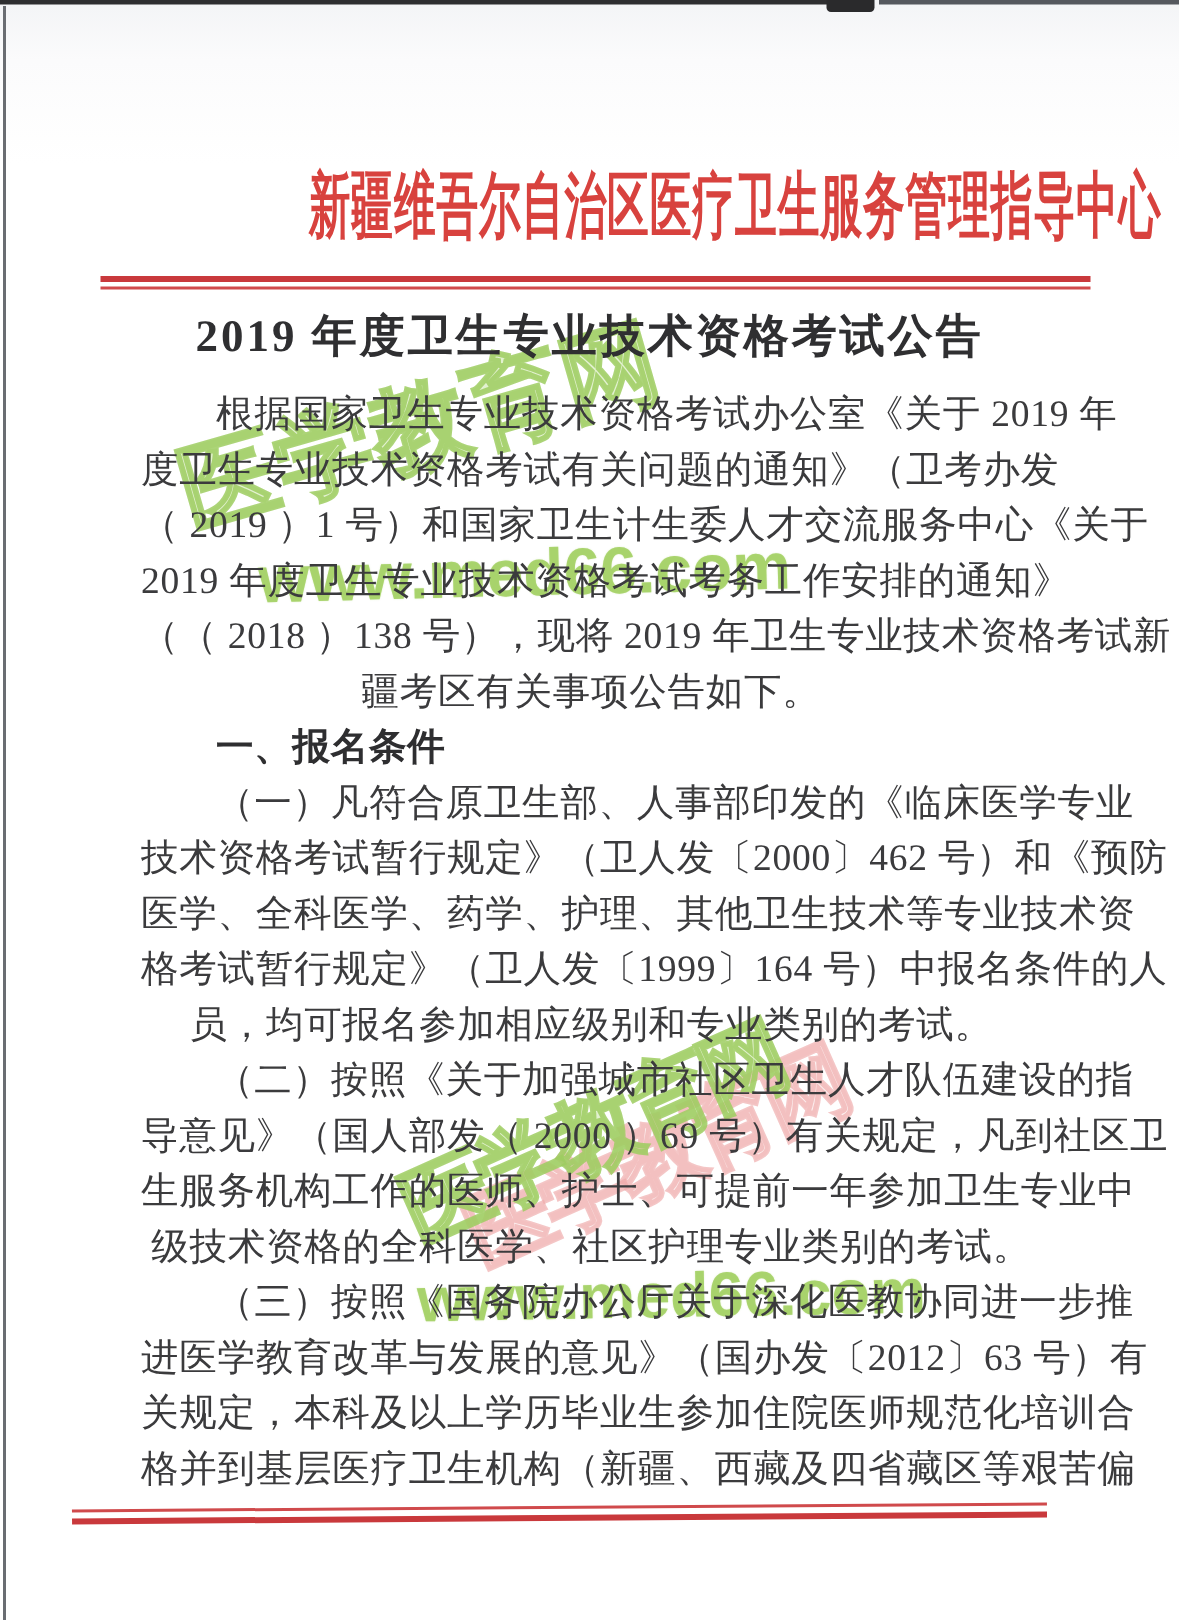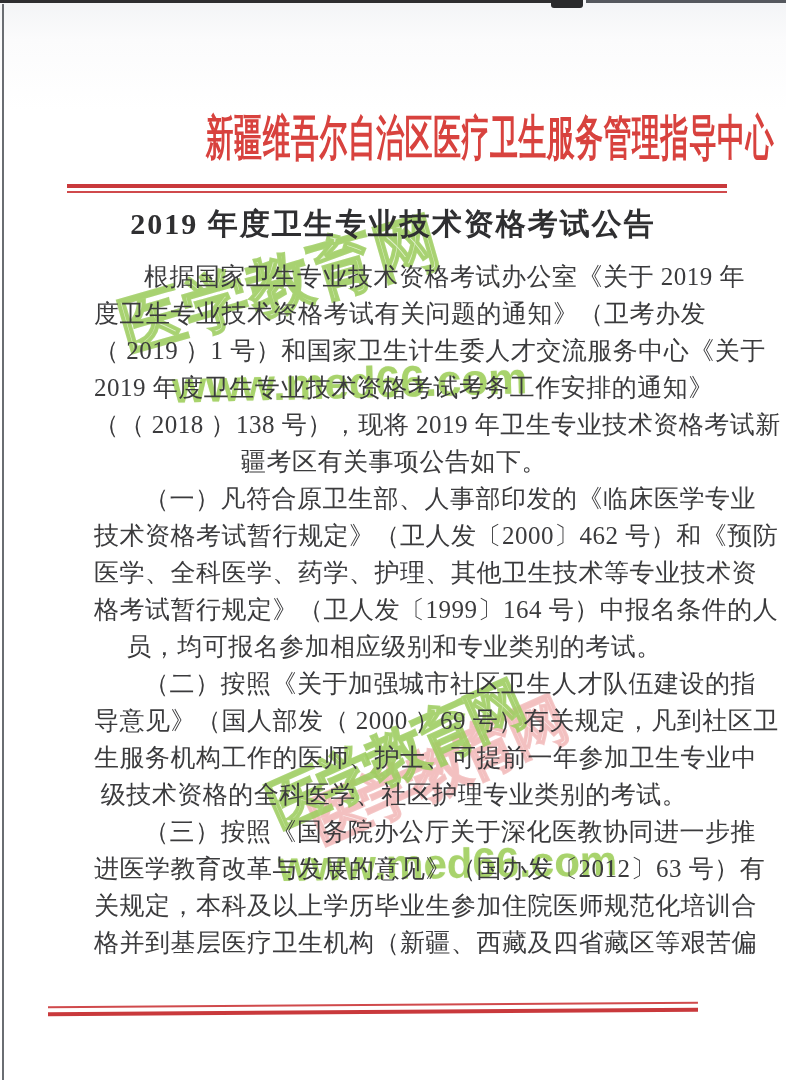--- a/index.html
+++ b/index.html
@@ -99,20 +99,21 @@
 
   <h1 class="doc-title">2019 年度卫生专业技术资格考试公告</h1>
 
   <div class="doc-body">
     <p class="para">根据国家卫生专业技术资格考试办公室《关于 2019 年
 度卫生专业技术资格考试有关问题的通知》（卫考办发
 （ 2019 ）1 号）和国家卫生计生委人才交流服务中心《关于
 2019 年度卫生专业技术资格考试考务工作安排的通知》
 （（ 2018 ）138 号），现将 2019 年卫生专业技术资格考试新
 疆考区有关事项公告如下。</p>
+    <h2 class="section-heading">一、报名条件</h2>
     <p class="para">（一）凡符合原卫生部、人事部印发的《临床医学专业
 技术资格考试暂行规定》（卫人发〔2000〕462 号）和《预防
 医学、全科医学、药学、护理、其他卫生技术等专业技术资
 格考试暂行规定》（卫人发〔1999〕164 号）中报名条件的人
 员，均可报名参加相应级别和专业类别的考试。</p>
     <p class="para">（二）按照《关于加强城市社区卫生人才队伍建设的指
 导意见》（国人部发（ 2000 ）69 号）有关规定，凡到社区卫
 生服务机构工作的医师、护士、可提前一年参加卫生专业中
 级技术资格的全科医学、社区护理专业类别的考试。</p>
     <p class="para">（三）按照《国务院办公厅关于深化医教协同进一步推

